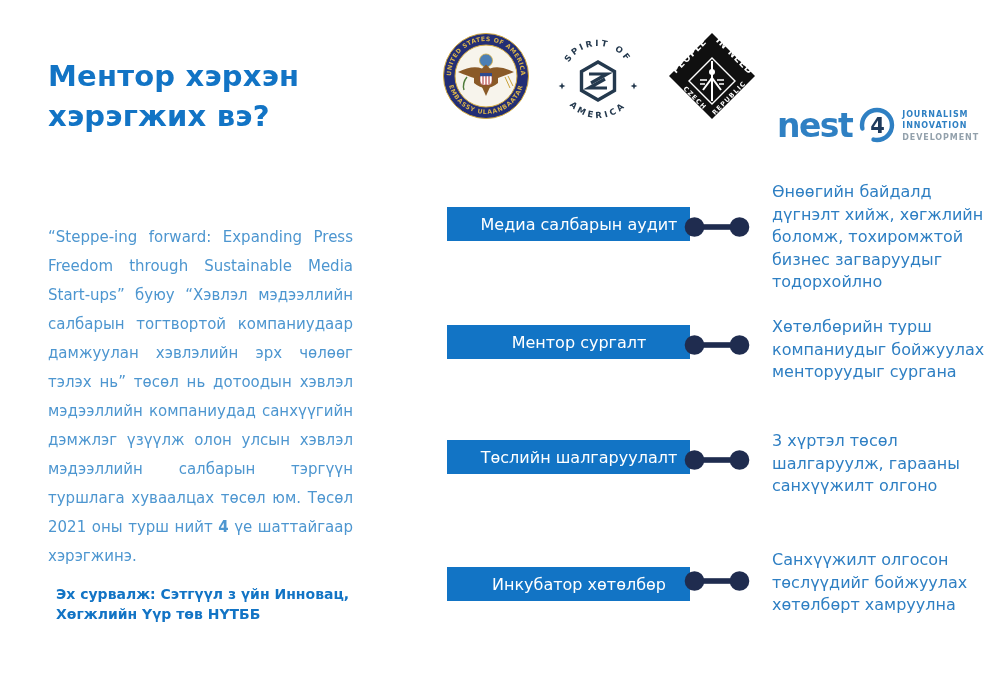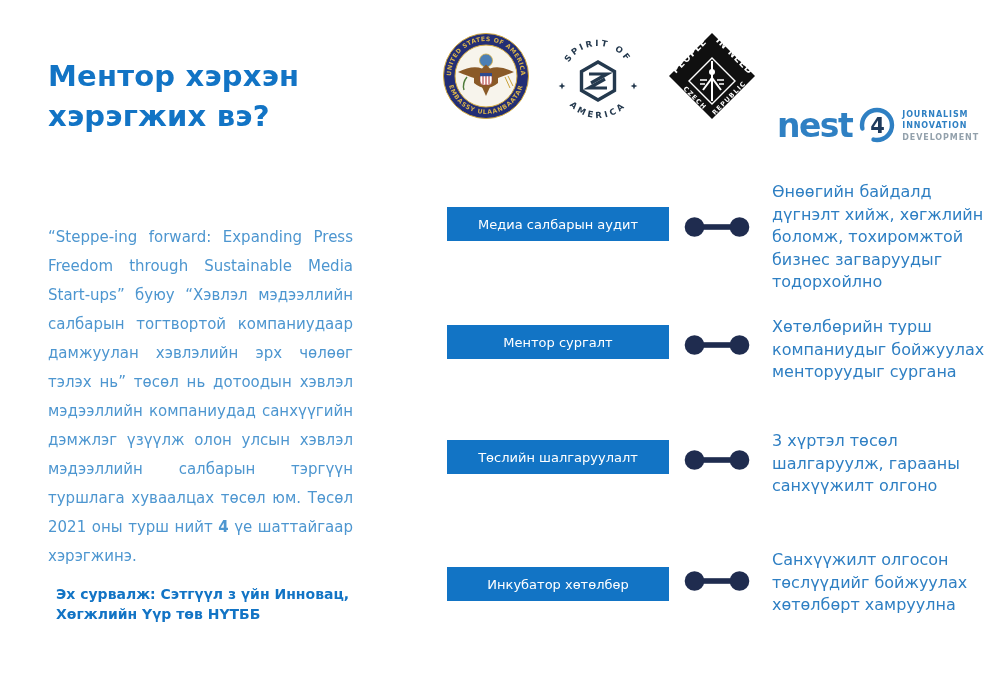--- a/index.html
+++ b/index.html
@@ -27,22 +27,22 @@
     font-size:15px;line-height:29px;color:#4d96d0;text-align:justify;margin-top:23px;
   }
   .intro .b4{font-weight:700;}
   .source{
     position:absolute;left:56px;top:584px;width:300px;
     font-size:14px;font-weight:700;color:#1274c5;line-height:1.45;
     white-space:pre-line;
   }
   .step-label{
     position:absolute;left:447px;width:222px;height:34px;
-    background:#1274c5;color:#ffffff;font-size:13px;
-    display:flex;align-items:center;justify-content:center;
+    background:#1274c5;color:#ffffff;font-size:16px;
+    display:flex;align-items:center;justify-content:center;padding-left:21px;
   }
   .connector{position:absolute;left:684px;width:66px;height:24px;}
   .step-desc{
     position:absolute;left:772px;width:232px;
     font-size:16px;line-height:22.5px;color:#2e7fc3;white-space:pre-line;
   }
   .lbl-1{top:207px;} .con-1{top:215px;} .desc-1{top:181px;}
   .lbl-2{top:325px;} .con-2{top:333px;} .desc-2{top:316px;}
   .lbl-3{top:440px;} .con-3{top:448px;} .desc-3{top:430px;}
   .lbl-4{top:567px;text-align:center;} .con-4{top:569px;} .desc-4{top:549px;}

